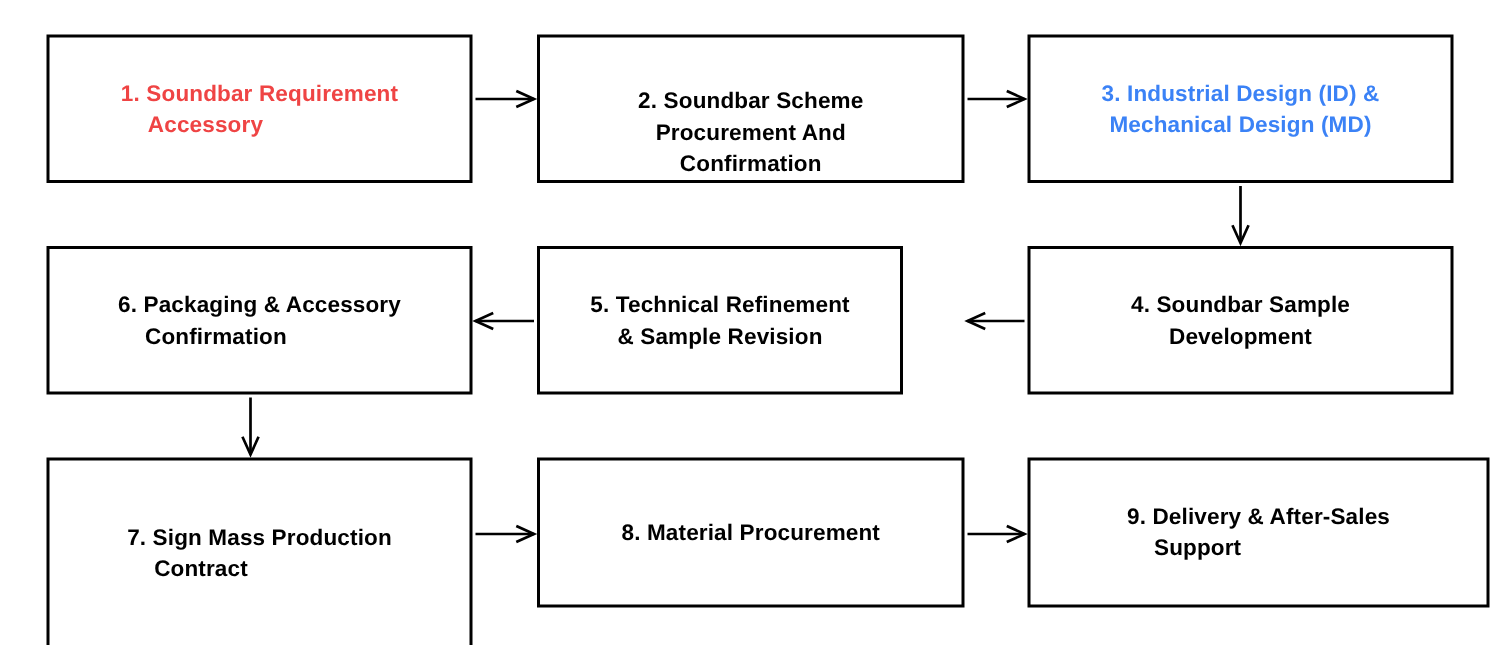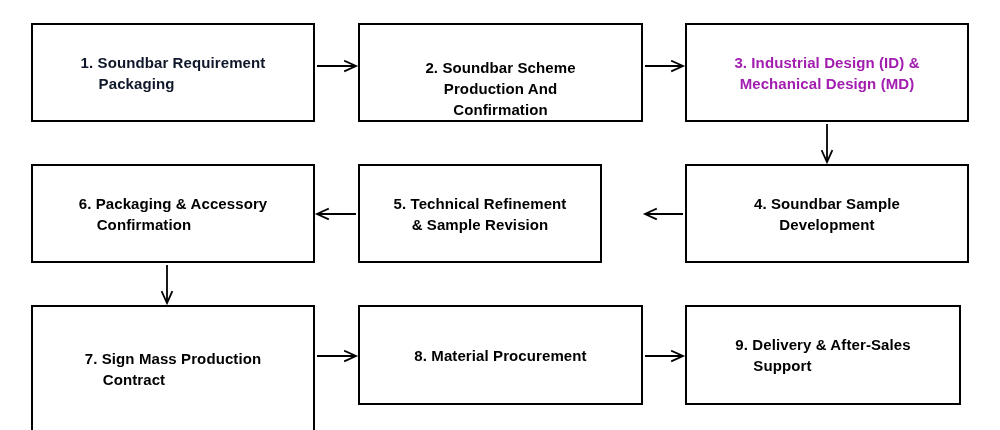--- a/index.html
+++ b/index.html
@@ -55,44 +55,44 @@
     display: block;
     overflow: visible;
   }
 </style>
 </head>
 <body>
 
 <div id="flowchart">
   <div id="nodes-layer">
       <div class="node align-left" style="left: 31px; top: 23px; width: 284px; height: 99px; border-color: rgb(0, 0, 0); background: rgb(255, 255, 255);">
-        <div class="node-label" style="color: #0f172a;"><span class="ln1">1. Soundbar Requirement</span><span class="ln2">Packaging</span></div>
+        <div class="node-label" style="color: #ef4444;"><span class="ln1">1. Soundbar Requirement</span><span class="ln2">Accessory</span></div>
       </div>
       <div class="node align-center" style="left: 358px; top: 23px; width: 285px; height: 99px; border-color: rgb(0, 0, 0); background: rgb(255, 255, 255); align-items: flex-end;">
-        <div class="node-label" style="color: rgb(0, 0, 0);"><span class="ln1">2. Soundbar Scheme</span><span class="ln2">Production And</span><span class="ln2">Confirmation</span></div>
+        <div class="node-label" style="color: rgb(0, 0, 0);"><span class="ln1">2. Soundbar Scheme</span><span class="ln2">Procurement And</span><span class="ln2">Confirmation</span></div>
       </div>
       <div class="node align-center" style="left: 685px; top: 23px; width: 284px; height: 99px; border-color: rgb(0, 0, 0); background: rgb(255, 255, 255);">
-        <div class="node-label" style="color: #a21caf;"><span class="ln1">3. Industrial Design (ID) &amp;</span><span class="ln2">Mechanical Design (MD)</span></div>
+        <div class="node-label" style="color: #3b82f6;"><span class="ln1">3. Industrial Design (ID) &amp;</span><span class="ln2">Mechanical Design (MD)</span></div>
       </div>
       <div class="node align-center" style="left: 685px; top: 164px; width: 284px; height: 99px; border-color: rgb(0, 0, 0); background: rgb(255, 255, 255);">
         <div class="node-label" style="color: rgb(0, 0, 0);"><span class="ln1">4. Soundbar Sample</span><span class="ln2">Development</span></div>
       </div>
       <div class="node align-center" style="left: 358px; top: 164px; width: 244px; height: 99px; border-color: rgb(0, 0, 0); background: rgb(255, 255, 255);">
         <div class="node-label" style="color: rgb(0, 0, 0);"><span class="ln1">5. Technical Refinement</span><span class="ln2">&amp; Sample Revision</span></div>
       </div>
       <div class="node align-left" style="left: 31px; top: 164px; width: 284px; height: 99px; border-color: rgb(0, 0, 0); background: rgb(255, 255, 255);">
         <div class="node-label" style="color: rgb(0, 0, 0);"><span class="ln1">6. Packaging &amp; Accessory</span><span class="ln2">Confirmation</span></div>
       </div>
       <div class="node align-left" style="left: 31px; top: 305px; width: 284px; height: 128px; border-color: rgb(0, 0, 0); background: rgb(255, 255, 255);">
         <div class="node-label" style="color: rgb(0, 0, 0);"><span class="ln1">7. Sign Mass Production</span><span class="ln2">Contract</span></div>
       </div>
       <div class="node align-center" style="left: 358px; top: 305px; width: 285px; height: 100px; border-color: rgb(0, 0, 0); background: rgb(255, 255, 255);">
         <div class="node-label" style="color: rgb(0, 0, 0);"><span class="ln1">8. Material Procurement</span></div>
       </div>
-      <div class="node align-left" style="left: 685px; top: 305px; width: 276px; height: 100px; border-color: rgb(0, 0, 0); background: rgb(255, 255, 255);">
+      <div class="node align-left" style="left: 685px; top: 305px; width: 308px; height: 100px; border-color: rgb(0, 0, 0); background: rgb(255, 255, 255);">
         <div class="node-label" style="color: rgb(0, 0, 0);"><span class="ln1">9. Delivery &amp; After-Sales</span><span class="ln2">Support</span></div>
       </div>
     </div>
   <div id="connectors-layer">
       <div class="conn" style="left: 317px; top: 59px; width: 39px; height: 14px;">
         <svg width="39" height="14" viewBox="0 0 39 14">
           <line stroke="#000000" stroke-width="1.8" x1="0" y1="7" x2="39" y2="7"></line>
           <polyline stroke="#000000" fill="none" stroke-width="1.8" stroke-linecap="square" points="28,2 39,7 28,12"></polyline>
         </svg>
       </div>

